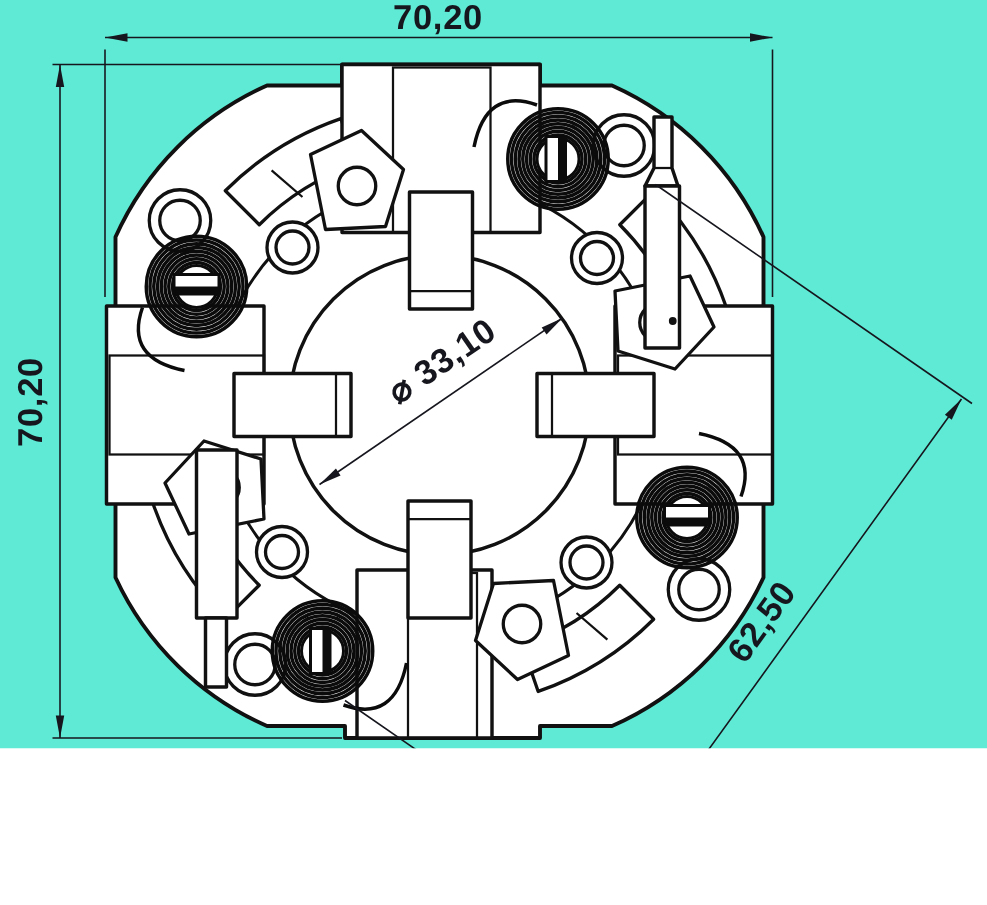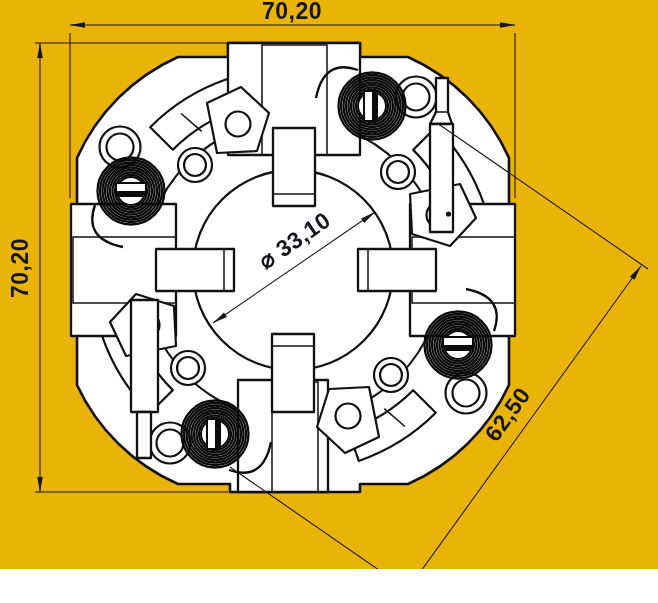--- a/index.html
+++ b/index.html
@@ -1,17 +1,17 @@
 <!DOCTYPE html>
 <html><head>
 <meta charset="utf-8">
 <style>
   html,body{margin:0;padding:0;background:#ffffff;}
   .stage{
-    position:relative;width:658px;height:569px;background:#eab308;overflow:hidden;
+    position:relative;width:658px;height:499px;background:#5eead4;overflow:hidden;
     font-family:"Liberation Sans", sans-serif;
   }
   svg{display:block;}
   
   .outline{fill:#ffffff;stroke:#111111;stroke-width:2.6;stroke-linejoin:round;}
   .mid    {fill:none;stroke:#111111;stroke-width:2.0;}
   .wf     {fill:#ffffff;stroke:#111111;stroke-width:2.3;stroke-linejoin:round;}
   .wf2    {fill:#ffffff;stroke:#111111;stroke-width:2.2;stroke-linejoin:round;}
   .thin   {fill:none;stroke:#111111;stroke-width:1.5;}
   .coil   {fill:none;stroke:#0b0b0b;stroke-width:2.3;}

